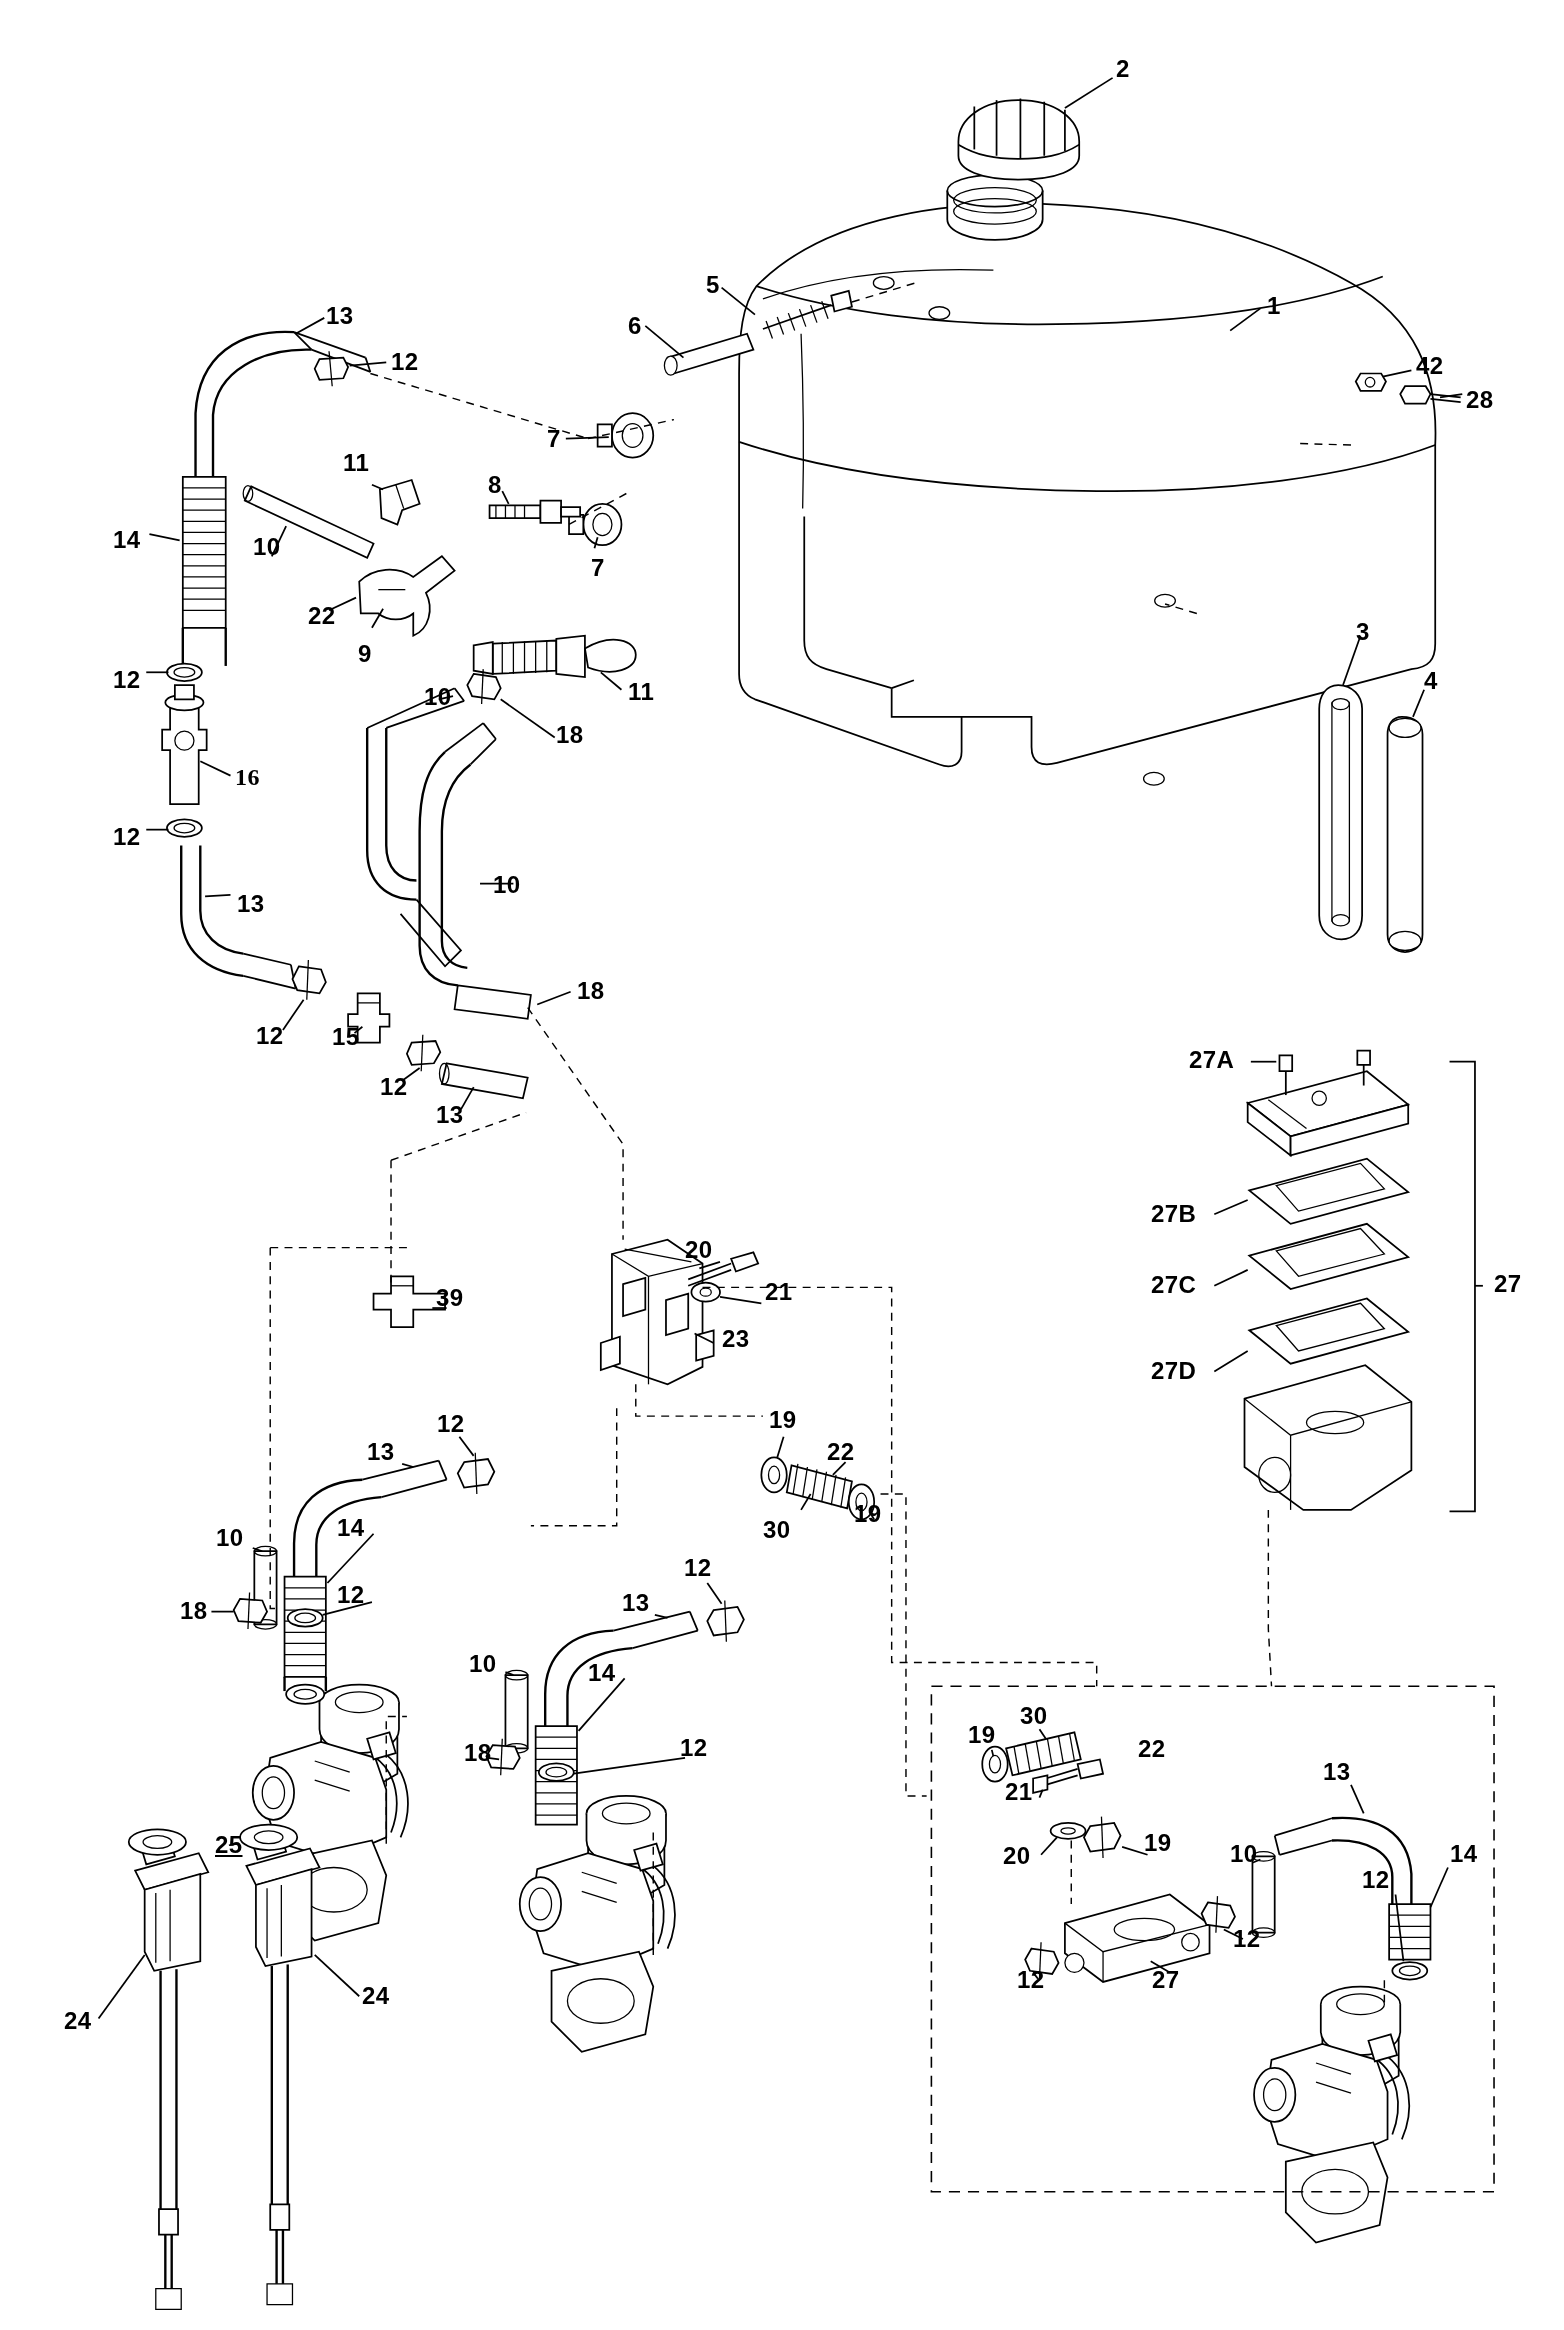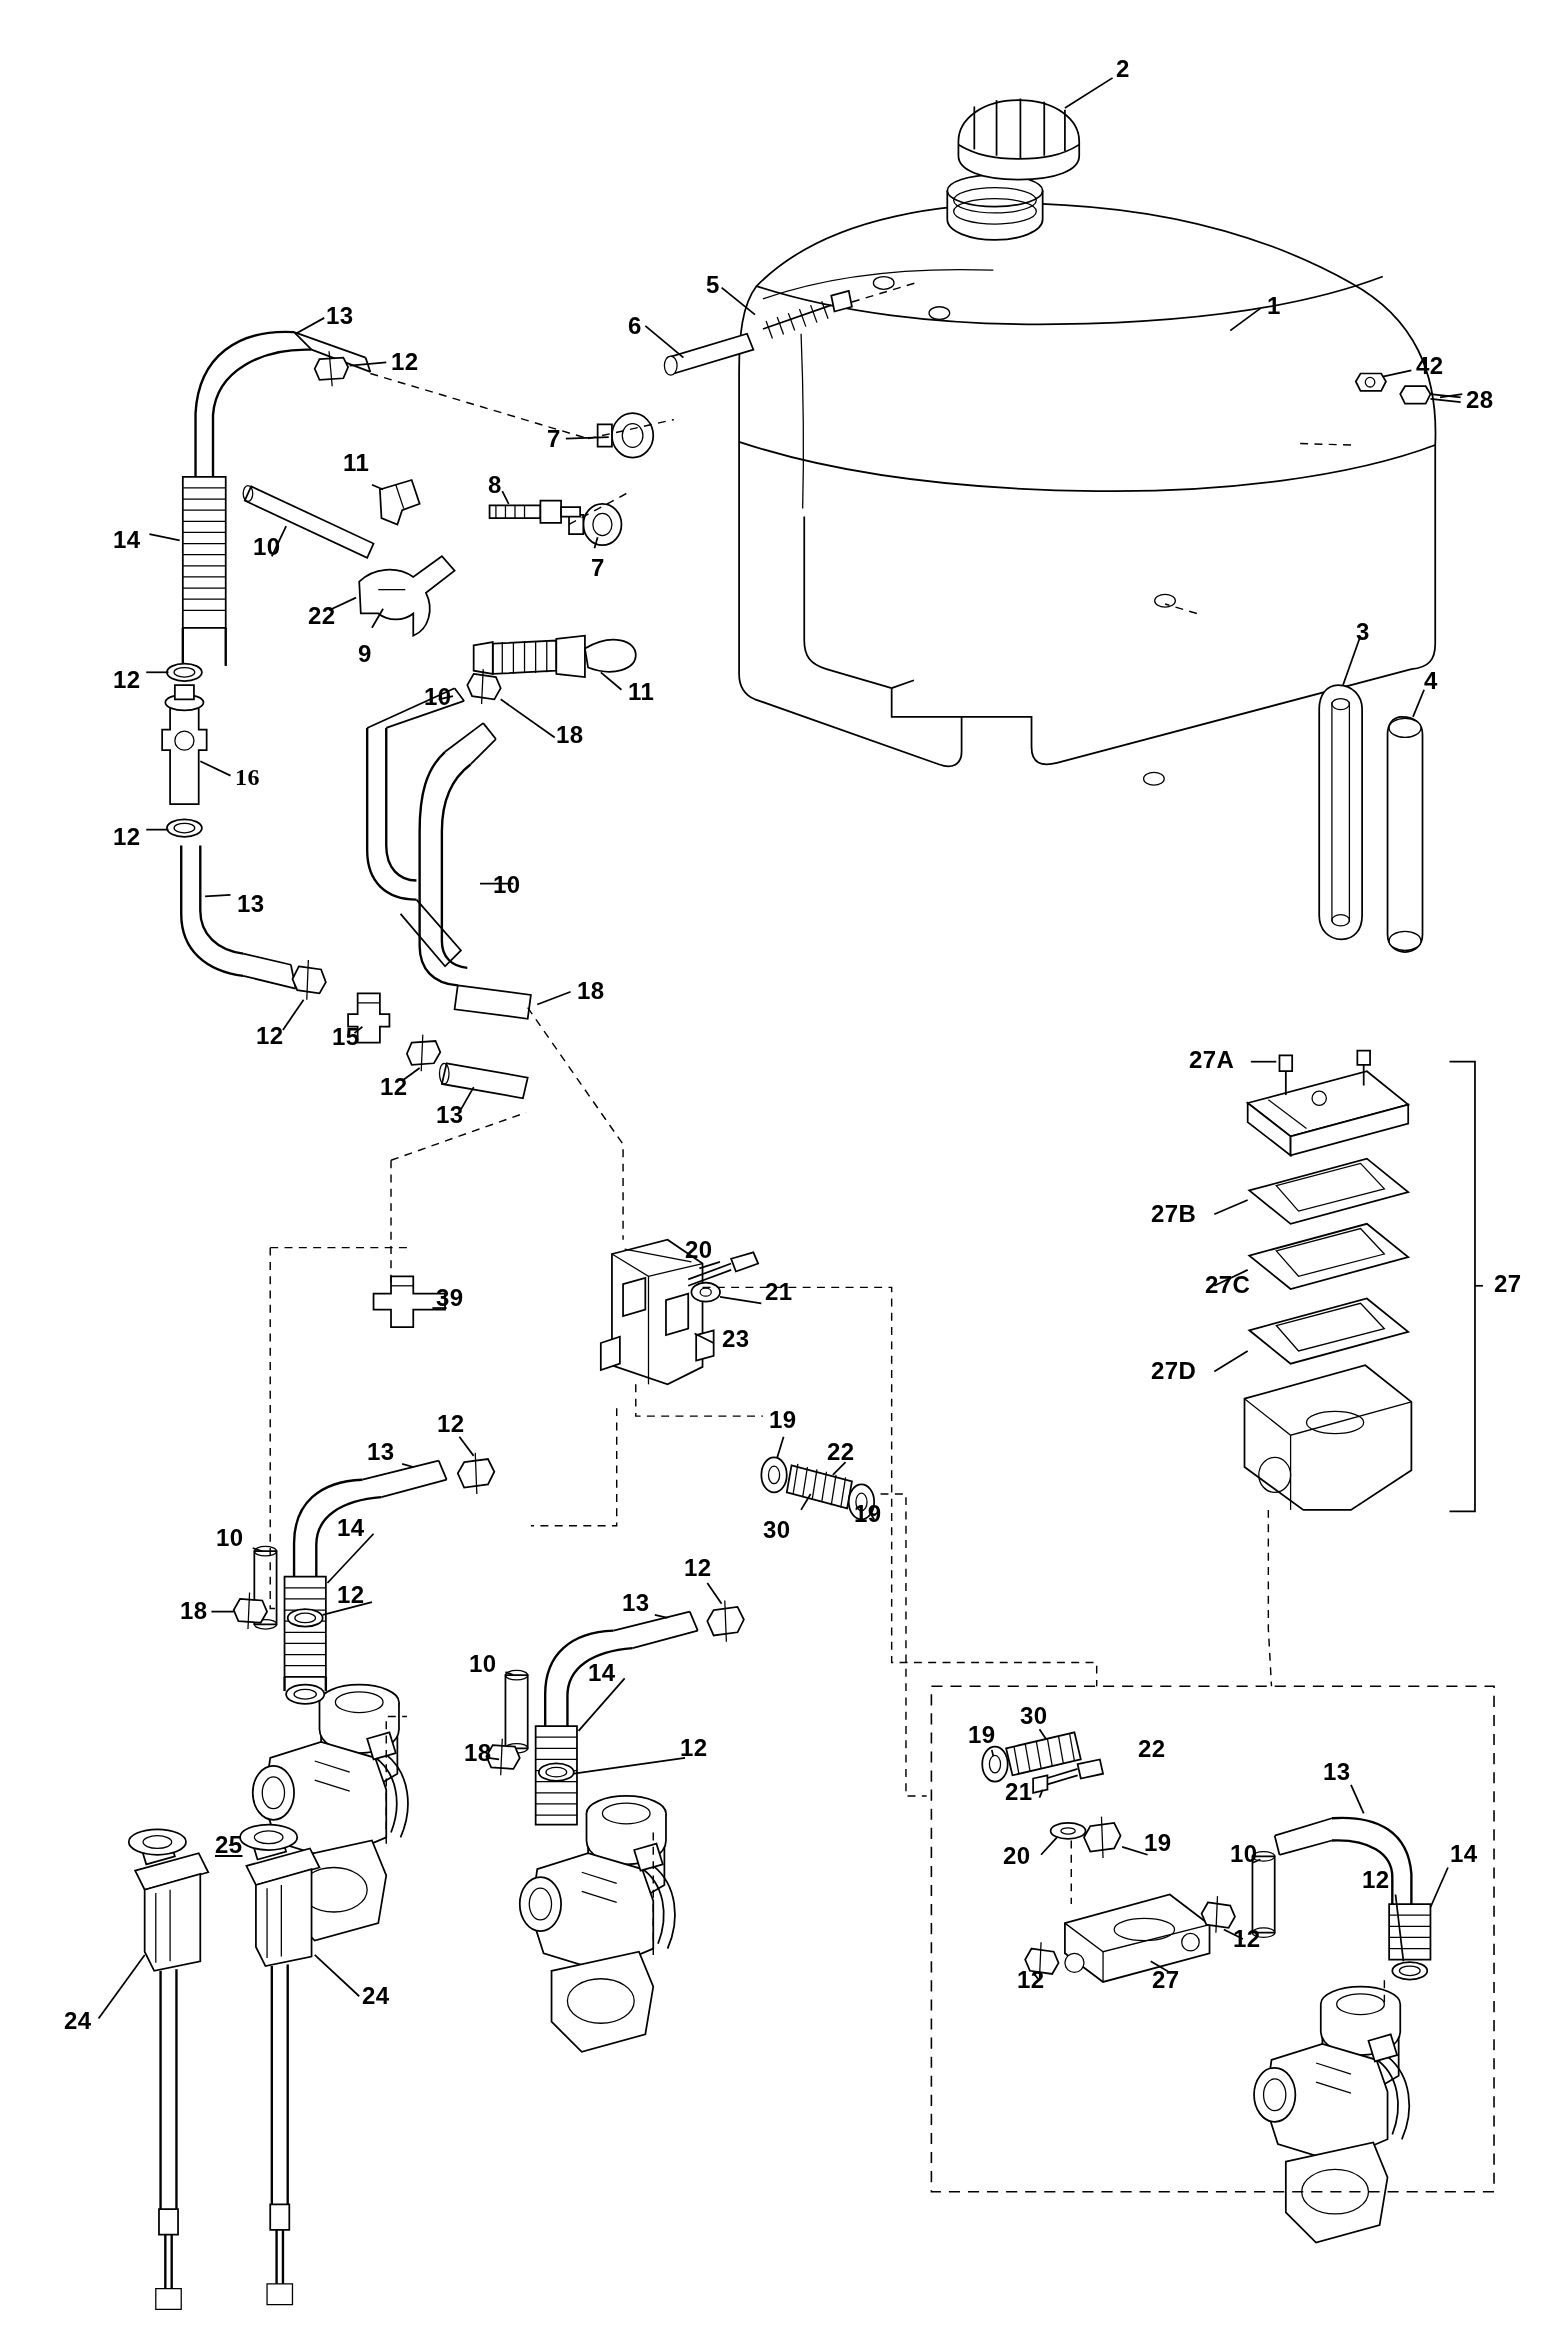--- a/index.html
+++ b/index.html
@@ -749,21 +749,21 @@
   <div class="callout" style="left:556px;top:723px;">18</div>
   <div class="callout" style="left:424px;top:685px;">10</div>
   <div class="callout" style="left:493px;top:873px;">10</div>
   <div class="callout" style="left:577px;top:979px;">18</div>
   <div class="callout" style="left:1356px;top:620px;">3</div>
   <div class="callout" style="left:1424px;top:669px;">4</div>
   <div class="callout" style="left:1416px;top:354px;">42</div>
   <div class="callout" style="left:1466px;top:388px;">28</div>
   <div class="callout" style="left:1189px;top:1048px;">27A</div>
   <div class="callout" style="left:1151px;top:1202px;">27B</div>
-  <div class="callout" style="left:1205px;top:1273px;">27C</div>
+  <div class="callout" style="left:1151px;top:1273px;">27C</div>
   <div class="callout" style="left:1151px;top:1359px;">27D</div>
   <div class="callout" style="left:1494px;top:1272px;">27</div>
   <div class="callout" style="left:685px;top:1238px;">20</div>
   <div class="callout" style="left:765px;top:1280px;">21</div>
   <div class="callout" style="left:722px;top:1327px;">23</div>
   <div class="callout" style="left:436px;top:1286px;">39</div>
   <div class="callout" style="left:769px;top:1408px;">19</div>
   <div class="callout" style="left:827px;top:1440px;">22</div>
   <div class="callout" style="left:854px;top:1502px;">19</div>
   <div class="callout" style="left:763px;top:1518px;">30</div>

